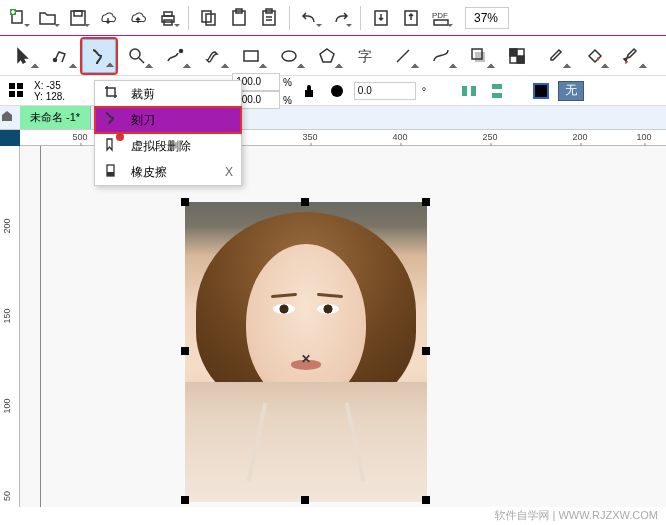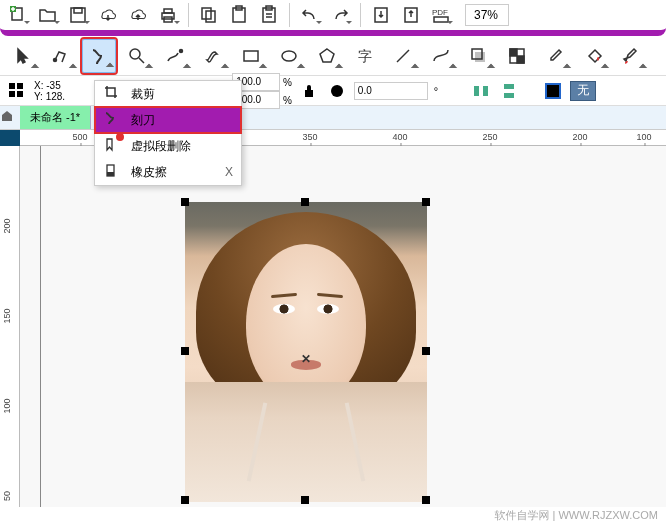--- a/index.html
+++ b/index.html
@@ -1,18 +1,18 @@
 <!DOCTYPE html>
 <html><head>
 <meta charset="utf-8">
 <style>
 * { margin: 0; padding: 0; box-sizing: border-box; font-family: "Microsoft YaHei", Arial, sans-serif; }
 body { width: 666px; height: 525px; background: #fff; overflow: hidden; position: relative; }
 
-.toolbar1 { height: 36px; border-bottom: 6px solid #a21caf; display: flex; align-items: center; padding: 0 4px; gap: 2px; border-radius: 8px; }
+.toolbar1 { height: 36px; border-bottom: 1px solid #a21caf; display: flex; align-items: center; padding: 0 4px; gap: 2px; }
 .toolbar1 .tbtn { width: 28px; height: 28px; display: flex; align-items: center; justify-content: center; cursor: pointer; }
 .toolbar1 .sep { width: 1px; height: 24px; background: #ccc; margin: 0 4px; }
 .toolbar1 .dd { position: relative; }
 .toolbar1 .dd::after { content: ''; position: absolute; bottom: 2px; right: 2px; border: 3px solid transparent; border-top-color: #666; }
 .zoom-input { width: 44px; height: 22px; border: 1px solid #ccc; font-size: 12px; padding: 0 8px; margin-left: 8px; }
 
 .toolbox { height: 40px; border-bottom: 1px solid #ddd; display: flex; align-items: center; padding: 0 6px; gap: 4px; }
 .toolbox .tool { width: 34px; height: 34px; display: flex; align-items: center; justify-content: center; cursor: pointer; position: relative; border-radius: 2px; }
 .toolbox .tool.active { background: #cfe6fb; border: 1px solid #7fb8ee; }
 .toolbox .tool.highlight-red { outline: 2px solid #e03030; }
@@ -305,21 +305,21 @@
         <rect x="6" y="9" width="8" height="7"></rect>
         <path d="M8 9V6a2 2 0 0 1 4 0v3"></path>
       </svg>
     </div>
   <div class="icon">
       <svg>
         <circle cx="10" cy="10" r="6"></circle>
         <path d="M10 4l2 2-2 2"></path>
       </svg>
     </div>
-  <input style="width: 74px;" value="0.0">
+  <input style="width: 62px;" value="0.0">
   <span>°</span>
   <div style="flex:0 0 20px"></div>
   <div class="icon">
       <svg>
         <path d="M3 5h5v10H3zM12 5h5v10h-5z" fill="#4a8" stroke="none"></path>
         <path d="M10 3v14" stroke-dasharray="2"></path>
       </svg>
     </div>
   <div class="icon">
       <svg>

